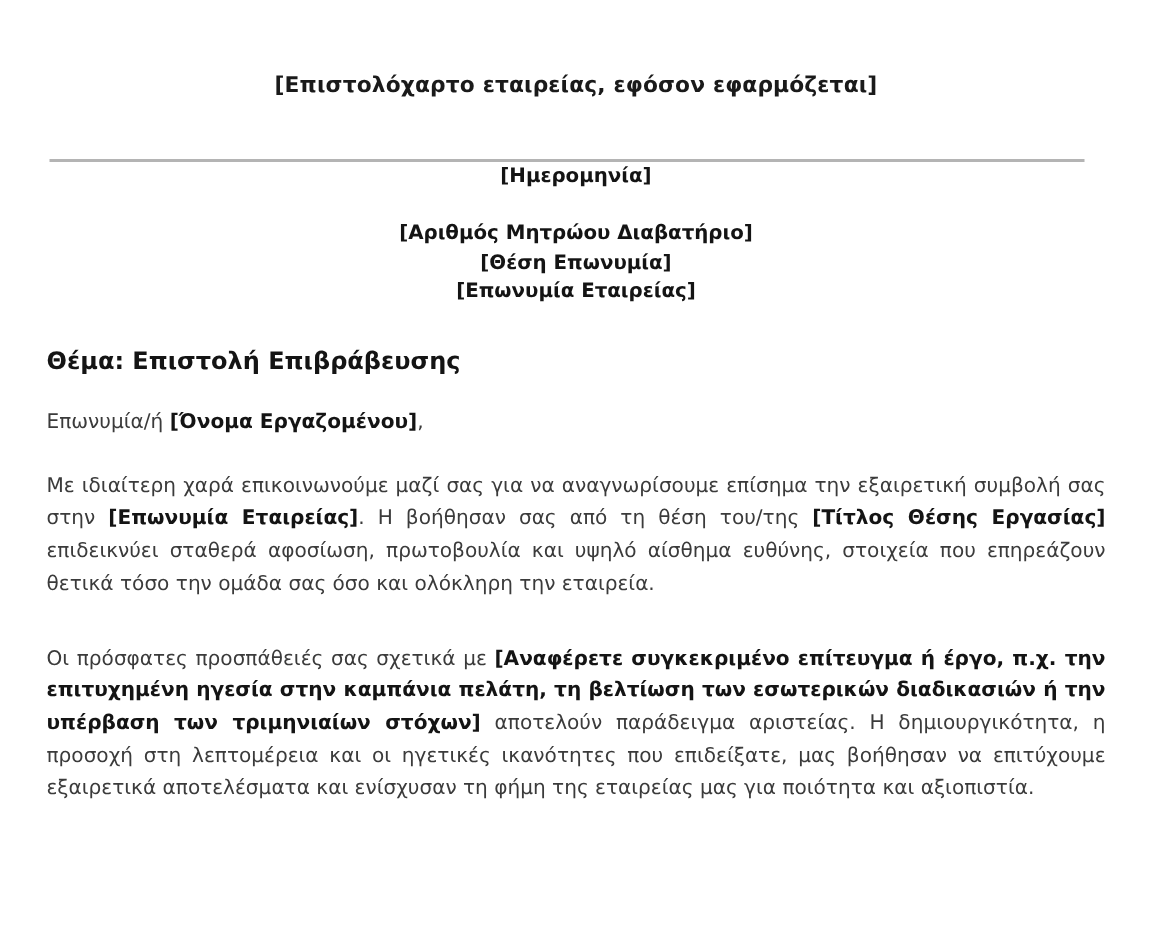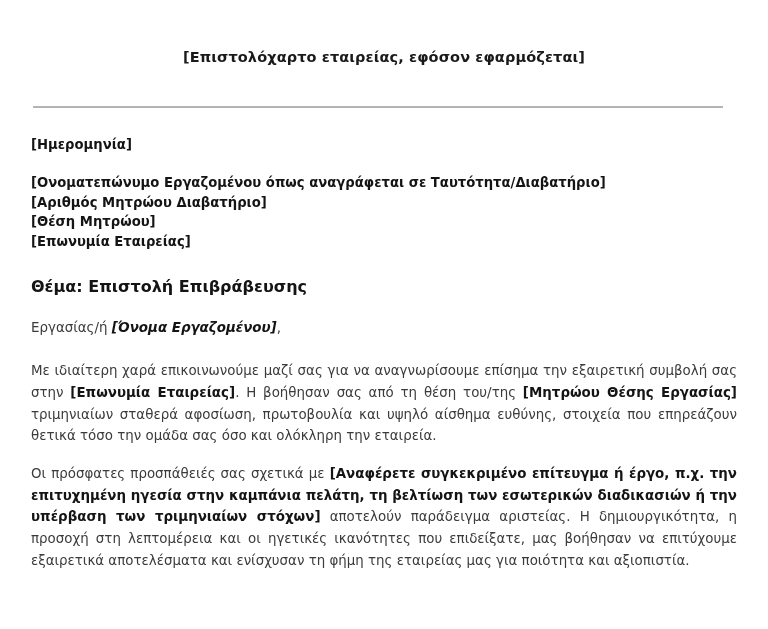--- a/index.html
+++ b/index.html
@@ -36,25 +36,25 @@
 
   .divider {
     margin: 38px 14px 0 2px;
     height: 0;
     border: 0;
     border-top: 2px solid #b4b4b4;
   }
 
   
   .meta-block {
-    margin-top: 27px;
     font-size: 13.2px;
     font-weight: bold;
     color: #141414;
     line-height: 1.0;
+    text-align: center;
   }
   .meta-line {
     font-weight: bold;
     color: #141414;
     line-height: 1.48;
     white-space: nowrap;
   }
   .meta-gap {
     height: 19px;
   }
@@ -67,68 +67,66 @@
   }
 
   .salutation {
     margin-top: 24px;
     font-size: 13.4px;
     color: #3b3b3b;
   }
   .salutation b {
     color: #141414;
     font-weight: bold;
-    font-style: italic;
   }
 
   
   .para {
     margin-top: 25px;
     font-size: 13.4px;
     color: #3b3b3b;
     text-align: justify;
     line-height: 1.62;
     
     text-justify: inter-word;
   }
   .para b {
     color: #141414;
     font-weight: bold;
   }
   .para:last-child {
-    margin-top: 16px;
+    margin-top: 28px;
   }
 </style>
 </head>
 <body>
 
 <div class="page">
 
   <div class="letterhead">[Επιστολόχαρτο εταιρείας, εφόσον εφαρμόζεται]</div>
 
   <hr class="divider">
 
   <div class="meta-block">
     <div class="meta-line">[Ημερομηνία]</div>
 
     <div class="meta-gap"></div>
 
-    <div class="meta-line">[Ονοματεπώνυμο Εργαζομένου όπως αναγράφεται σε Ταυτότητα/Διαβατήριο]</div>
     <div class="meta-line">[Αριθμός Μητρώου Διαβατήριο]</div>
-    <div class="meta-line">[Θέση Μητρώου]</div>
+    <div class="meta-line">[Θέση Επωνυμία]</div>
     <div class="meta-line">[Επωνυμία Εταιρείας]</div>
   </div>
 
   <div class="subject">Θέμα: Επιστολή Επιβράβευσης</div>
 
   <div class="salutation">
-    <span>Εργασίας/ή </span><b>[Όνομα Εργαζομένου]</b><span>,</span>
+    <span>Επωνυμία/ή </span><b>[Όνομα Εργαζομένου]</b><span>,</span>
   </div>
 
   <p class="para">
-    <span>Με ιδιαίτερη χαρά επικοινωνούμε μαζί σας για να αναγνωρίσουμε επίσημα την εξαιρετική συμβολή σας στην </span><b>[Επωνυμία Εταιρείας]</b><span>. Η βοήθησαν σας από τη θέση του/της </span><b>[Μητρώου Θέσης Εργασίας]</b><span> τριμηνιαίων σταθερά αφοσίωση, πρωτοβουλία και υψηλό αίσθημα ευθύνης, στοιχεία που επηρεάζουν θετικά τόσο την ομάδα σας όσο και ολόκληρη την εταιρεία.</span>
+    <span>Με ιδιαίτερη χαρά επικοινωνούμε μαζί σας για να αναγνωρίσουμε επίσημα την εξαιρετική συμβολή σας στην </span><b>[Επωνυμία Εταιρείας]</b><span>. Η βοήθησαν σας από τη θέση του/της </span><b>[Τίτλος Θέσης Εργασίας]</b><span> επιδεικνύει σταθερά αφοσίωση, πρωτοβουλία και υψηλό αίσθημα ευθύνης, στοιχεία που επηρεάζουν θετικά τόσο την ομάδα σας όσο και ολόκληρη την εταιρεία.</span>
   </p>
 
   <p class="para">
     <span>Οι πρόσφατες προσπάθειές σας σχετικά με </span><b>[Αναφέρετε συγκεκριμένο επίτευγμα ή έργο, π.χ. την επιτυχημένη ηγεσία στην καμπάνια πελάτη, τη βελτίωση των εσωτερικών διαδικασιών ή την υπέρβαση των τριμηνιαίων στόχων]</b><span> αποτελούν παράδειγμα αριστείας. Η δημιουργικότητα, η προσοχή στη λεπτομέρεια και οι ηγετικές ικανότητες που επιδείξατε, μας βοήθησαν να επιτύχουμε εξαιρετικά αποτελέσματα και ενίσχυσαν τη φήμη της εταιρείας μας για ποιότητα και αξιοπιστία.</span>
   </p>
 
 </div>
 
 </body></html>

